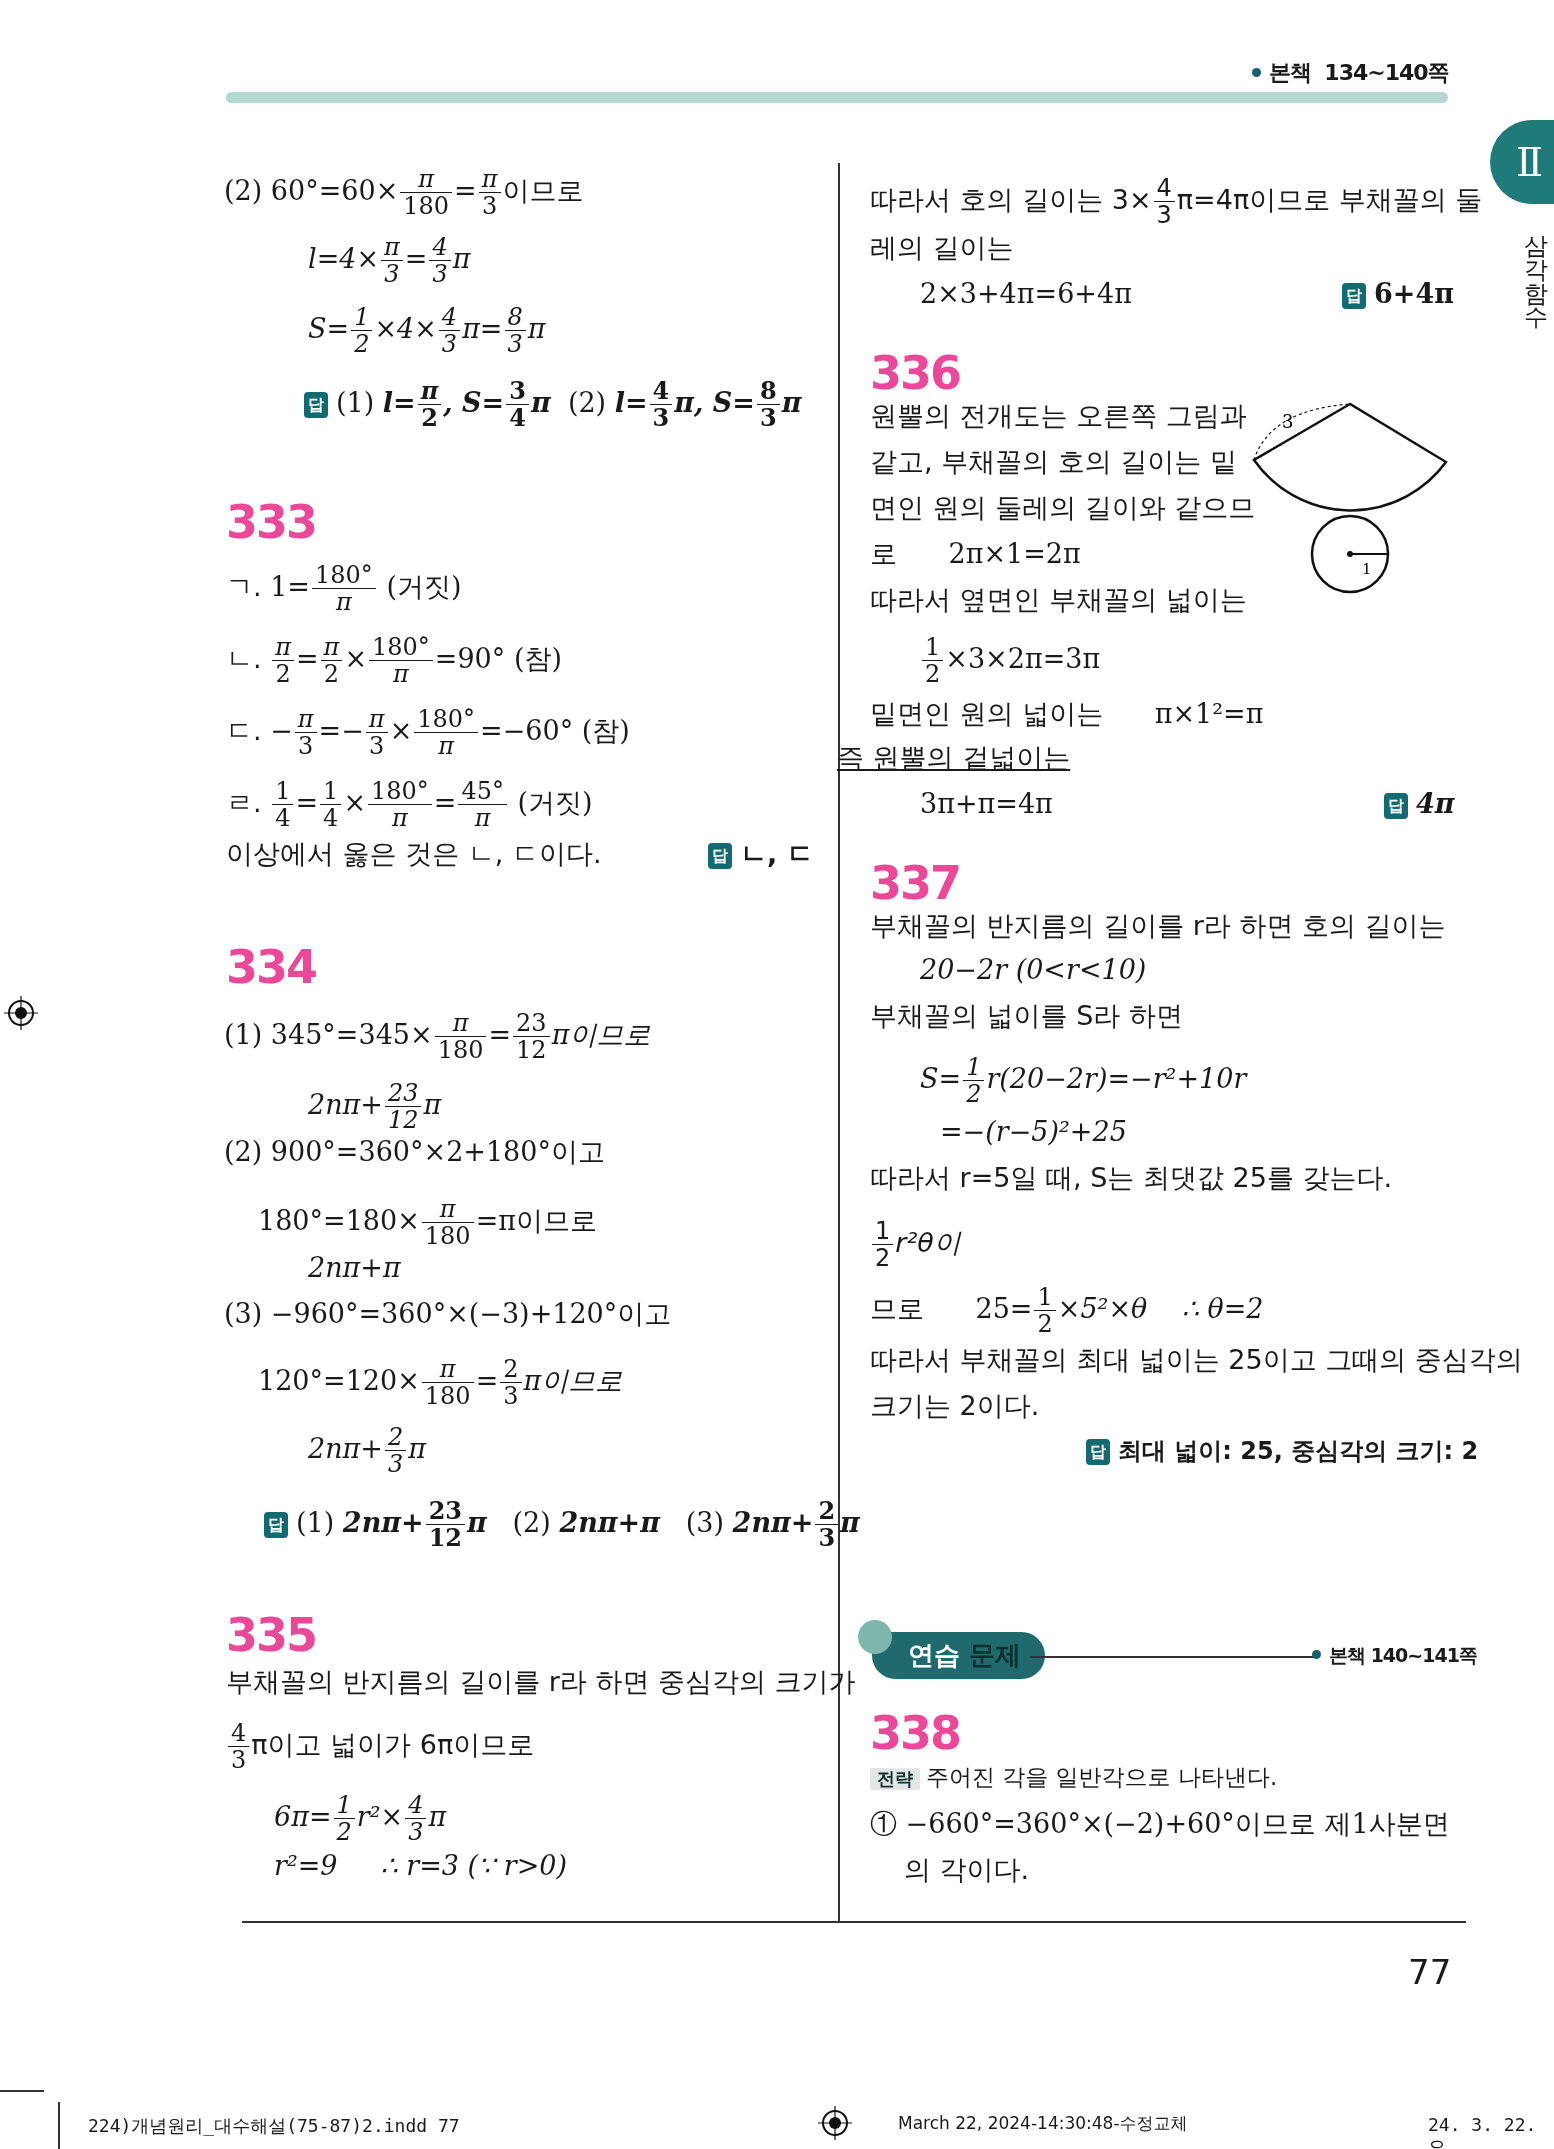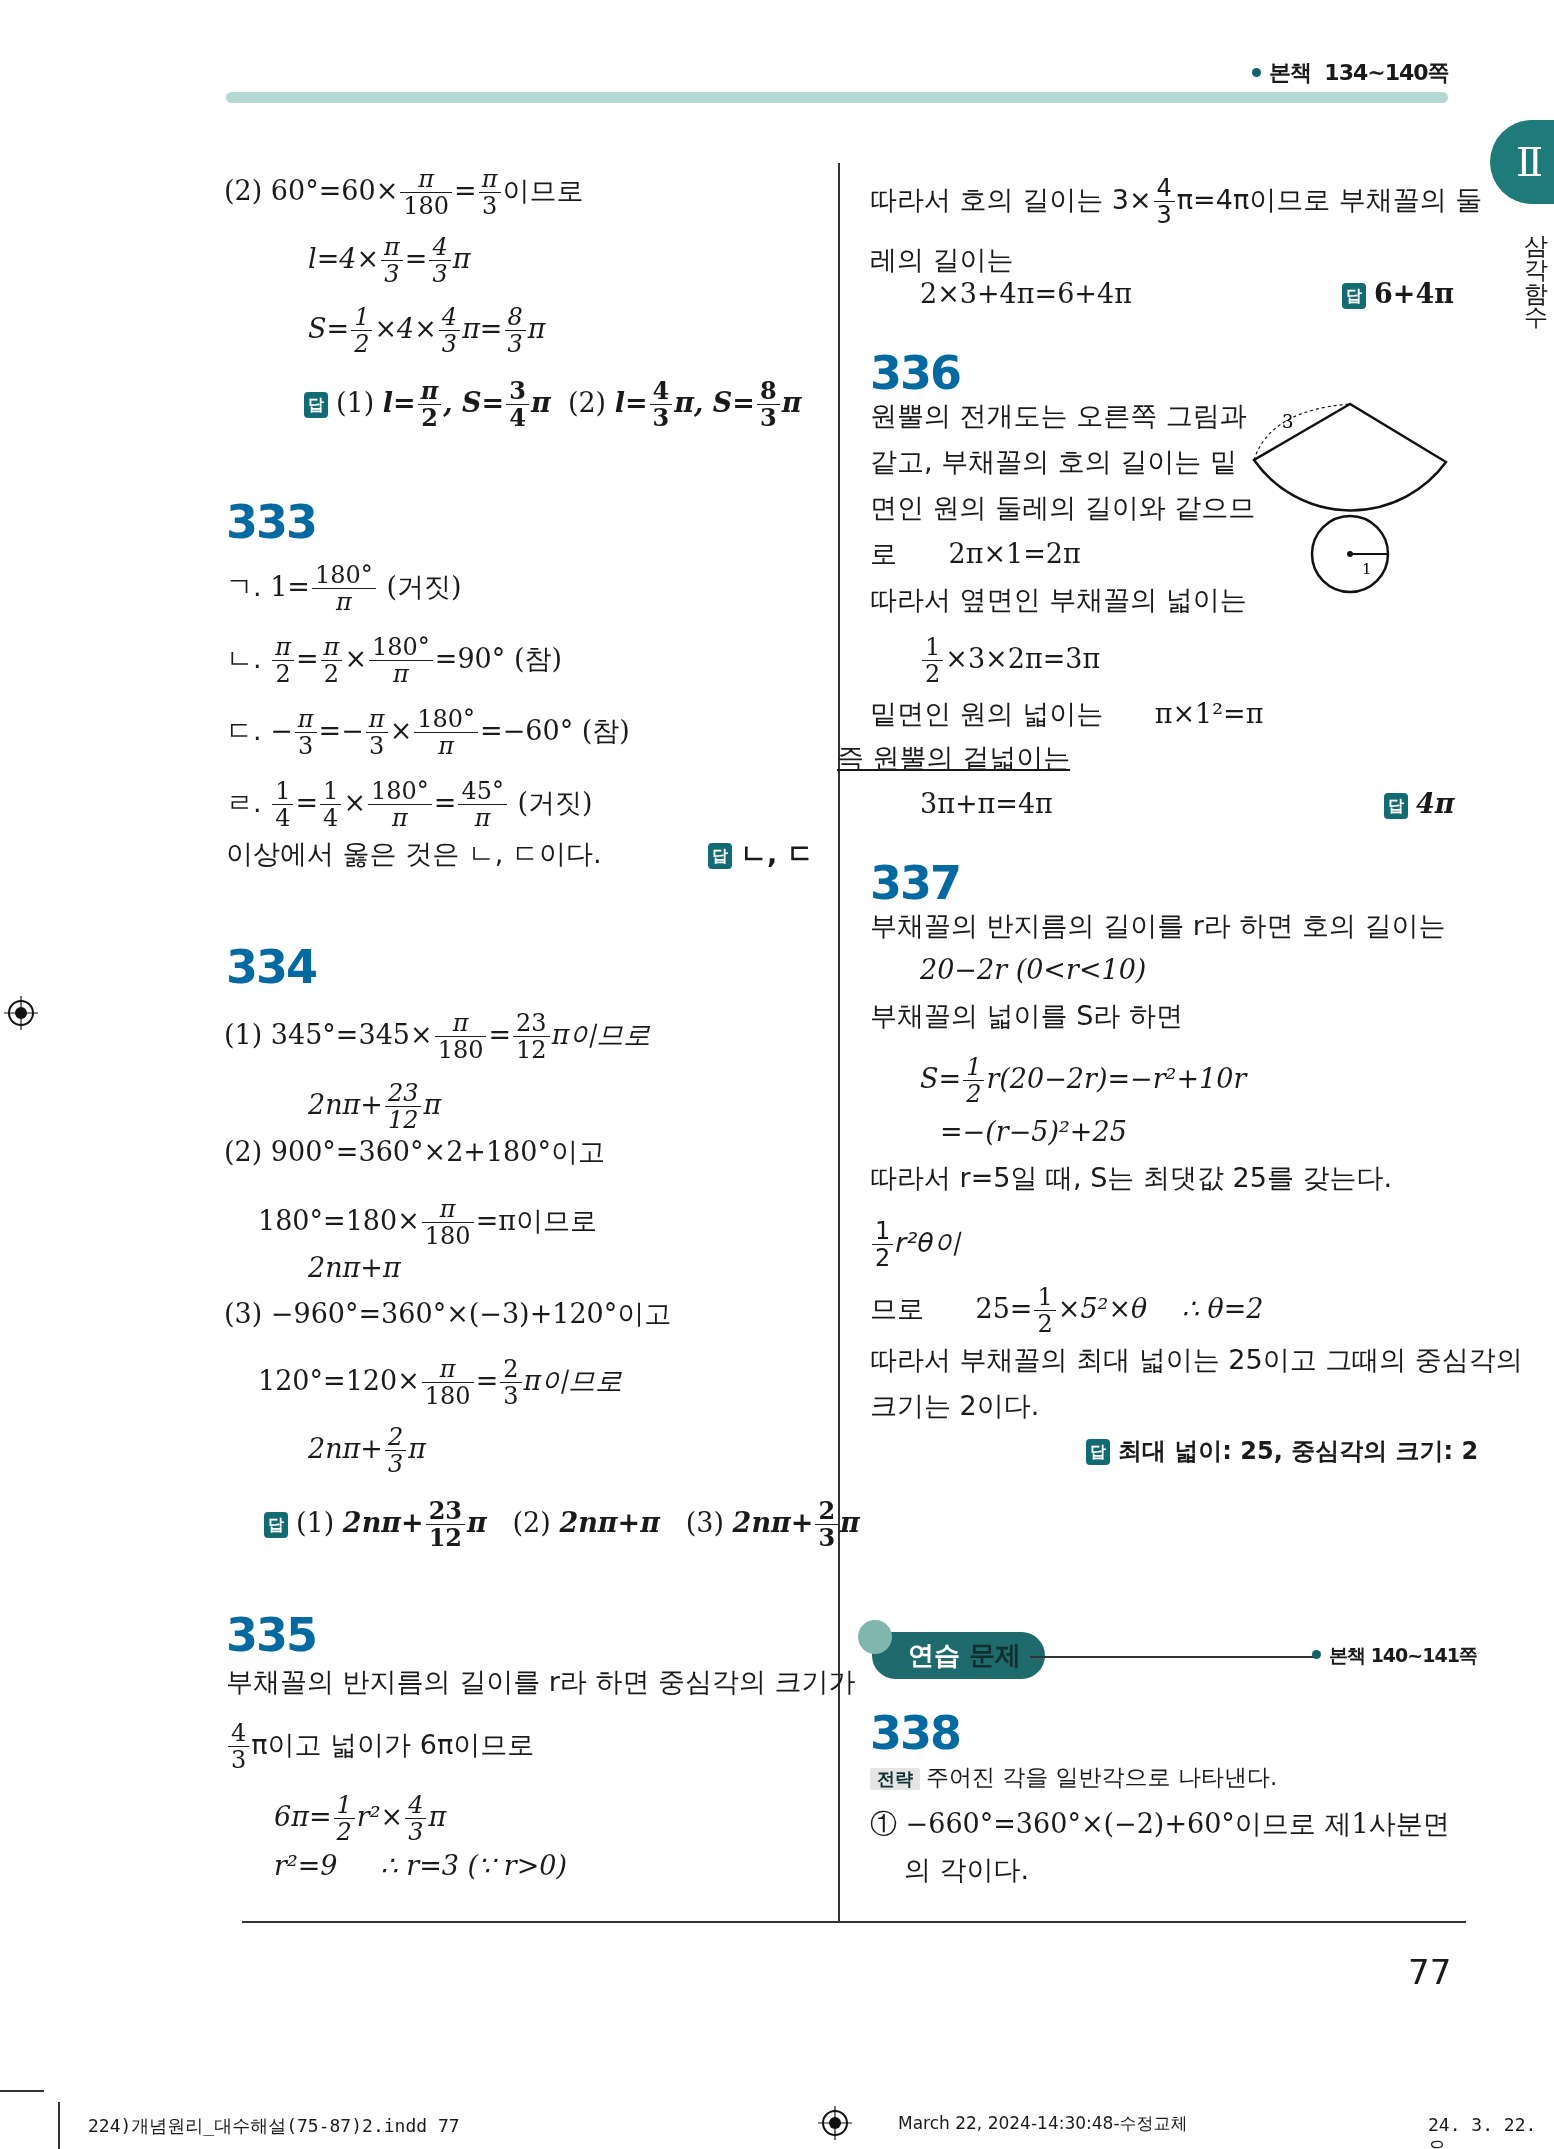--- a/index.html
+++ b/index.html
@@ -8,21 +8,21 @@
   .abs { position:absolute; }
   .hdr-ref { left:1252px; top:58px; font-family:"DejaVu Sans","Liberation Sans",sans-serif; font-weight:bold; font-size:22px; letter-spacing:-1px; }
   .hdr-dot { display:inline-block; width:9px; height:9px; border-radius:50%; background:#11626b; margin-right:8px; vertical-align:middle; position:relative; top:-2px; }
   .hdr-bar { left:226px; top:92px; width:1222px; height:11px; background:#b3d9d2; border-radius:6px; }
   .chap-tab { left:1490px; top:120px; width:80px; height:84px; background:#1e7b7a; border-radius:42px 0 0 42px; color:#fff; font-size:40px; line-height:84px; padding-left:26px; box-sizing:border-box; }
   .chap-label { left:1520px; top:218px; writing-mode:vertical-rl; font-family:"DejaVu Sans","Liberation Sans",sans-serif; font-size:24px; }
   .col-divider { left:838px; top:163px; width:2px; height:1760px; background:#333; }
   .bottom-rule { left:242px; top:1921px; width:1224px; height:2px; background:#333; }
   .page-num { left:1408px; top:1952px; font-family:"DejaVu Sans","Liberation Sans",sans-serif; font-size:34px; }
   .line { position:absolute; font-size:27px; line-height:1; white-space:nowrap; }
-  .qnum { position:absolute; font-family:"DejaVu Sans","Liberation Sans",sans-serif; font-weight:bold; color:#0369a1; font-size:46px; letter-spacing:-2px; }
+  .qnum { position:absolute; font-family:"DejaVu Sans","Liberation Sans",sans-serif; font-weight:bold; color:#ec4899; font-size:46px; letter-spacing:-2px; }
   .ans-badge { display:inline-block; width:24px; height:26px; background:#126b72; color:#fff; border-radius:4px; font-family:"DejaVu Sans","Liberation Sans",sans-serif; font-size:16px; text-align:center; line-height:26px; vertical-align:middle; margin-right:8px; font-weight:bold; }
   .bold { font-weight:bold; }
   .it { font-style:italic; }
   .frac { display:inline-block; vertical-align:middle; text-align:center; font-size:24px; margin:0 2px; }
   .frac span { display:block; padding:0 3px; line-height:1.1; }
   .frac span.num { border-bottom:1.5px solid #1a1a1a; }
   .practice { left:872px; top:1632px; }
   .practice-tag { display:inline-block; background:#1e6a6c; color:#fff; font-family:"DejaVu Sans","Liberation Sans",sans-serif; font-weight:bold; font-size:26px; padding:6px 24px 6px 36px; border-radius:0 24px 24px 24px; position:relative; }
   .practice-tag .dark { color:#0f2f30; }
   .practice-moon { position:absolute; left:-14px; top:-12px; width:34px; height:34px; border-radius:50%; background:#7fb7ae; }
@@ -120,21 +120,21 @@
   </div>
   <div class="line it" style="left:274px;top:1852px;">
     <span>r²=9</span>&nbsp;&nbsp;&nbsp;&nbsp;&nbsp;<span>∴ r=3 (∵ r&gt;0)</span>
   </div>
 </div>
 
 <div>
   <div class="line sans" style="left:870px;top:175px;">
     <span>따라서 호의 길이는 3×</span><span class="frac serif"><span class="num">4</span><span>3</span></span><span>π=4π이므로 부채꼴의 둘</span>
   </div>
-  <div class="line sans" style="left:870px;top:246px;text-align:center;">레의 길이는</div>
+  <div class="line sans" style="left:870px;top:234px;text-align:center;">레의 길이는</div>
   <div class="line" style="left:920px;top:280px;">2×3+4π=6+4π</div>
   <div class="line" style="left:1342px;top:280px;">
     <span class="ans-badge">답</span><span class="bold">6+4π</span>
   </div>
 
   <div class="qnum" style="left:870px;top:346px;">336</div>
   <div class="line sans" style="left:870px;top:402px;">원뿔의 전개도는 오른쪽 그림과</div>
   <div class="line sans" style="left:870px;top:448px;">같고, 부채꼴의 호의 길이는 밑</div>
   <div class="line sans" style="left:870px;top:494px;">면인 원의 둘레의 길이와 같으므</div>
   <div class="line" style="left:870px;top:540px;">

